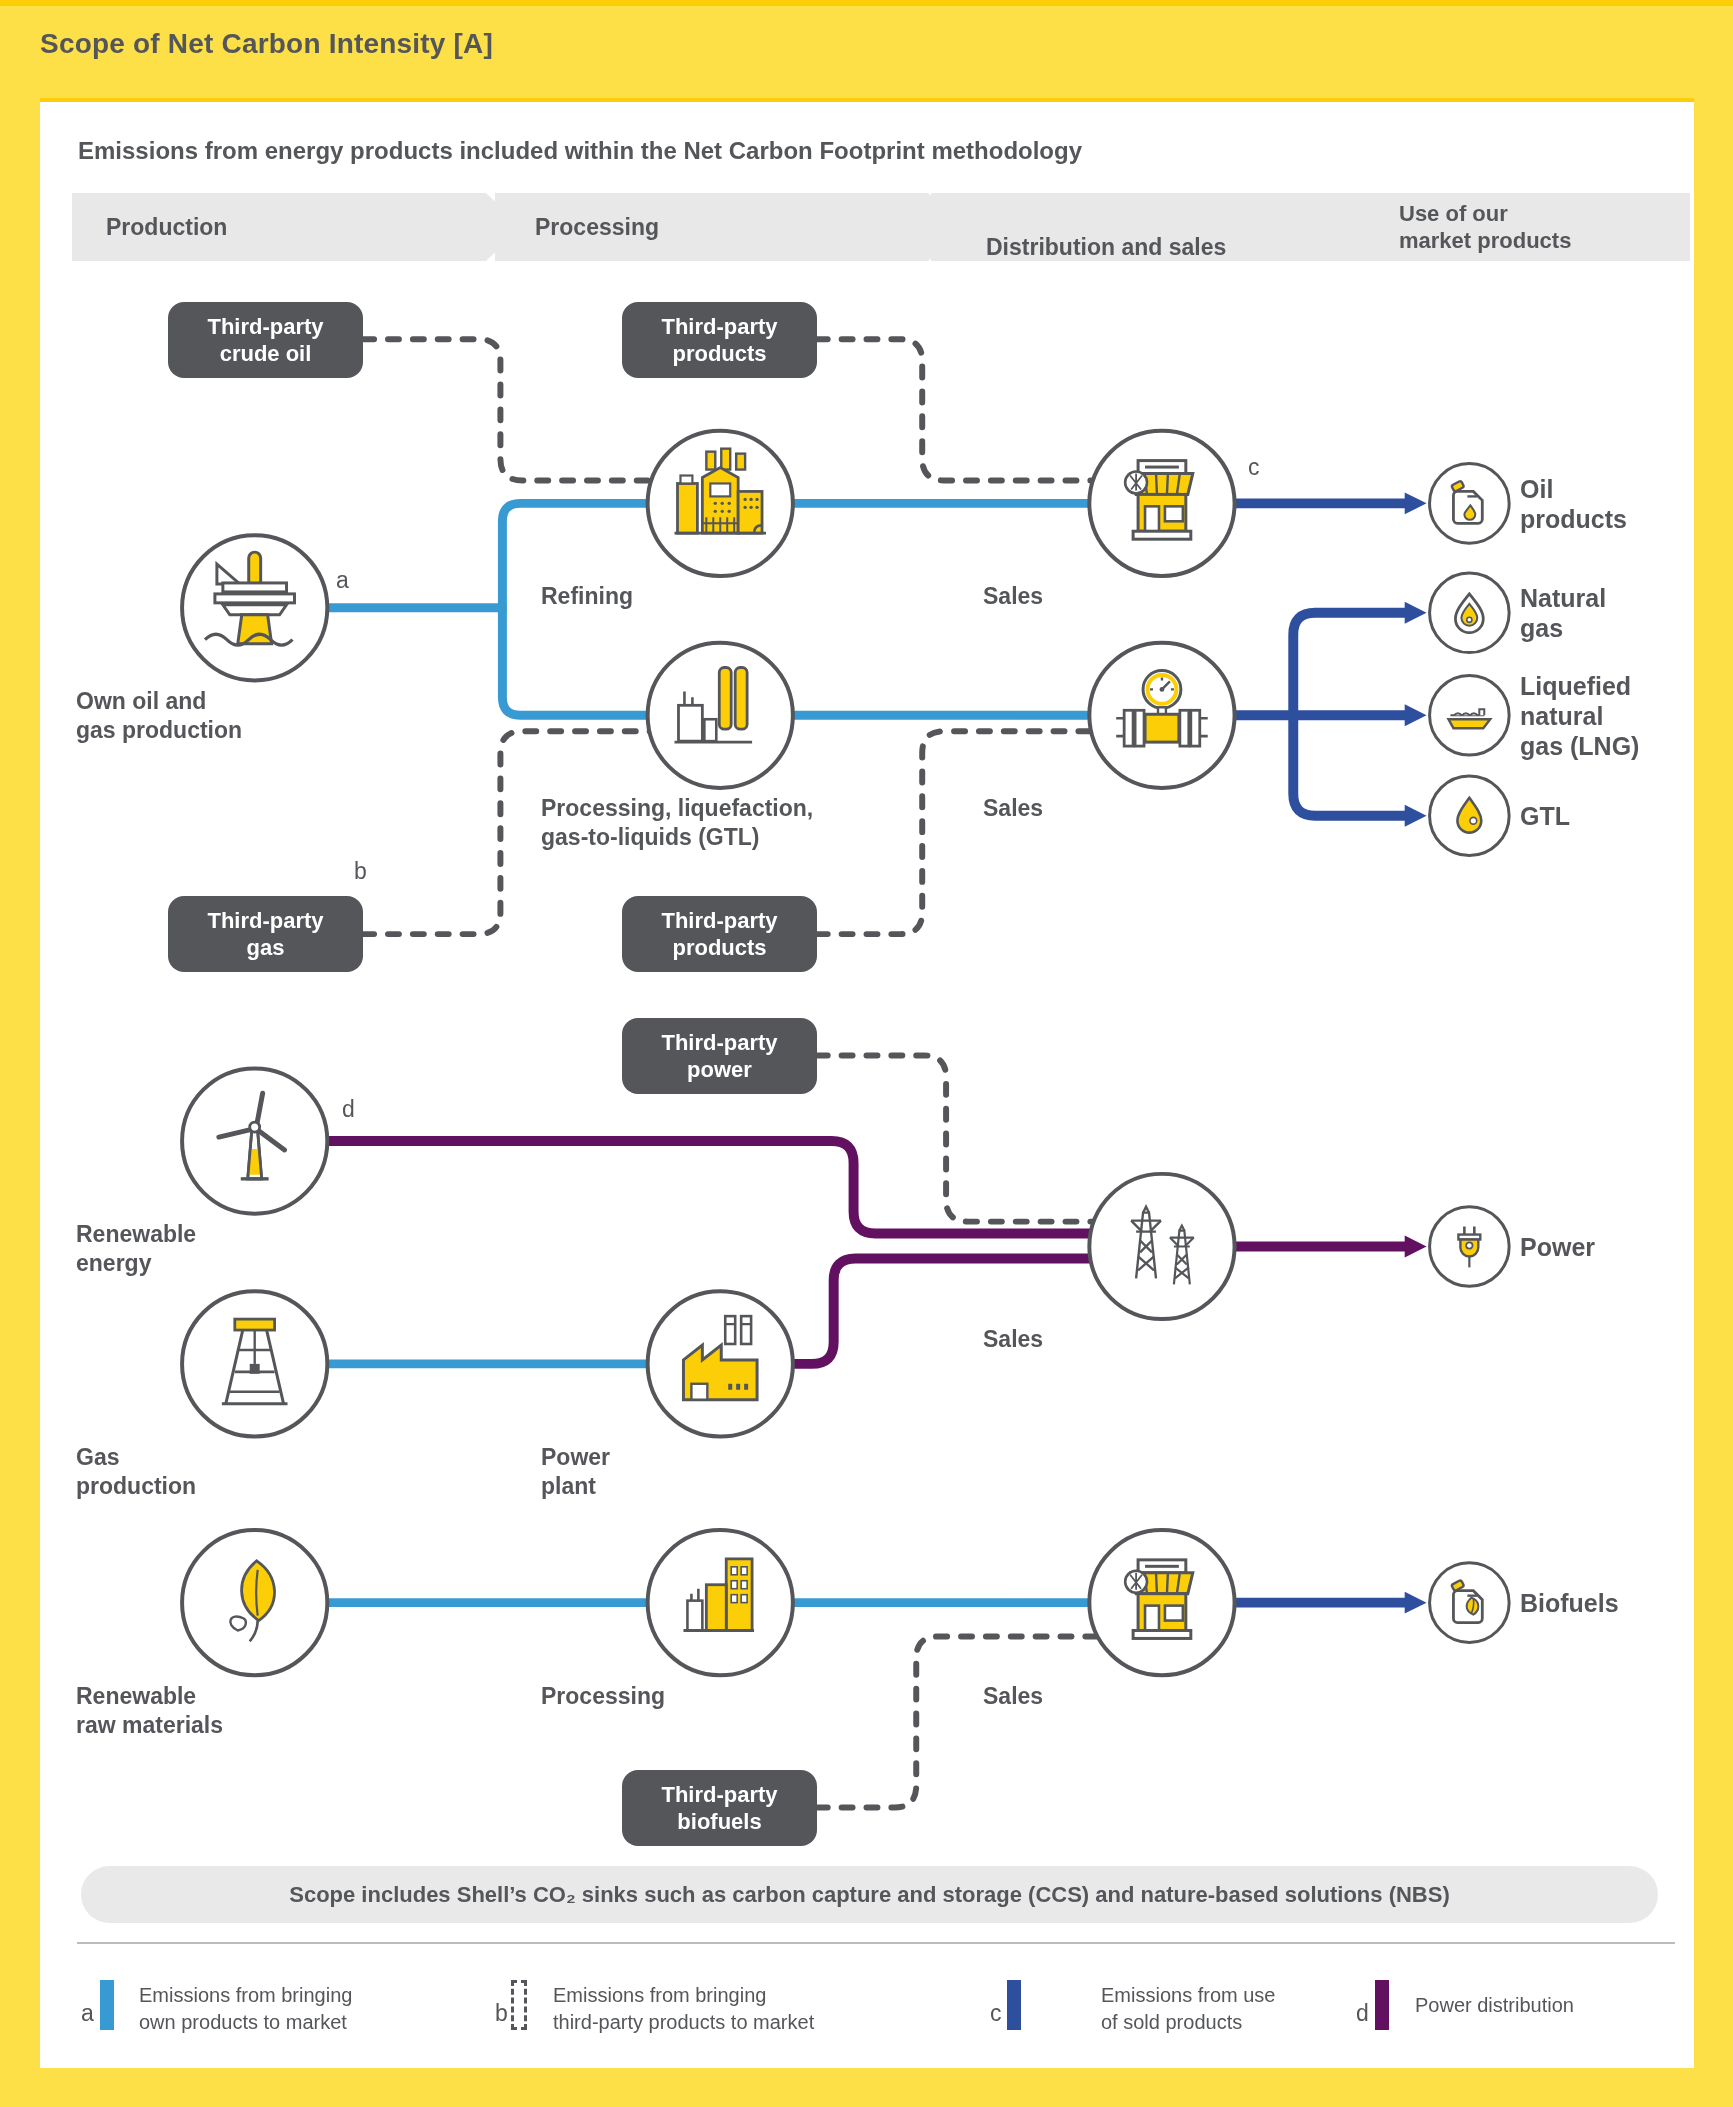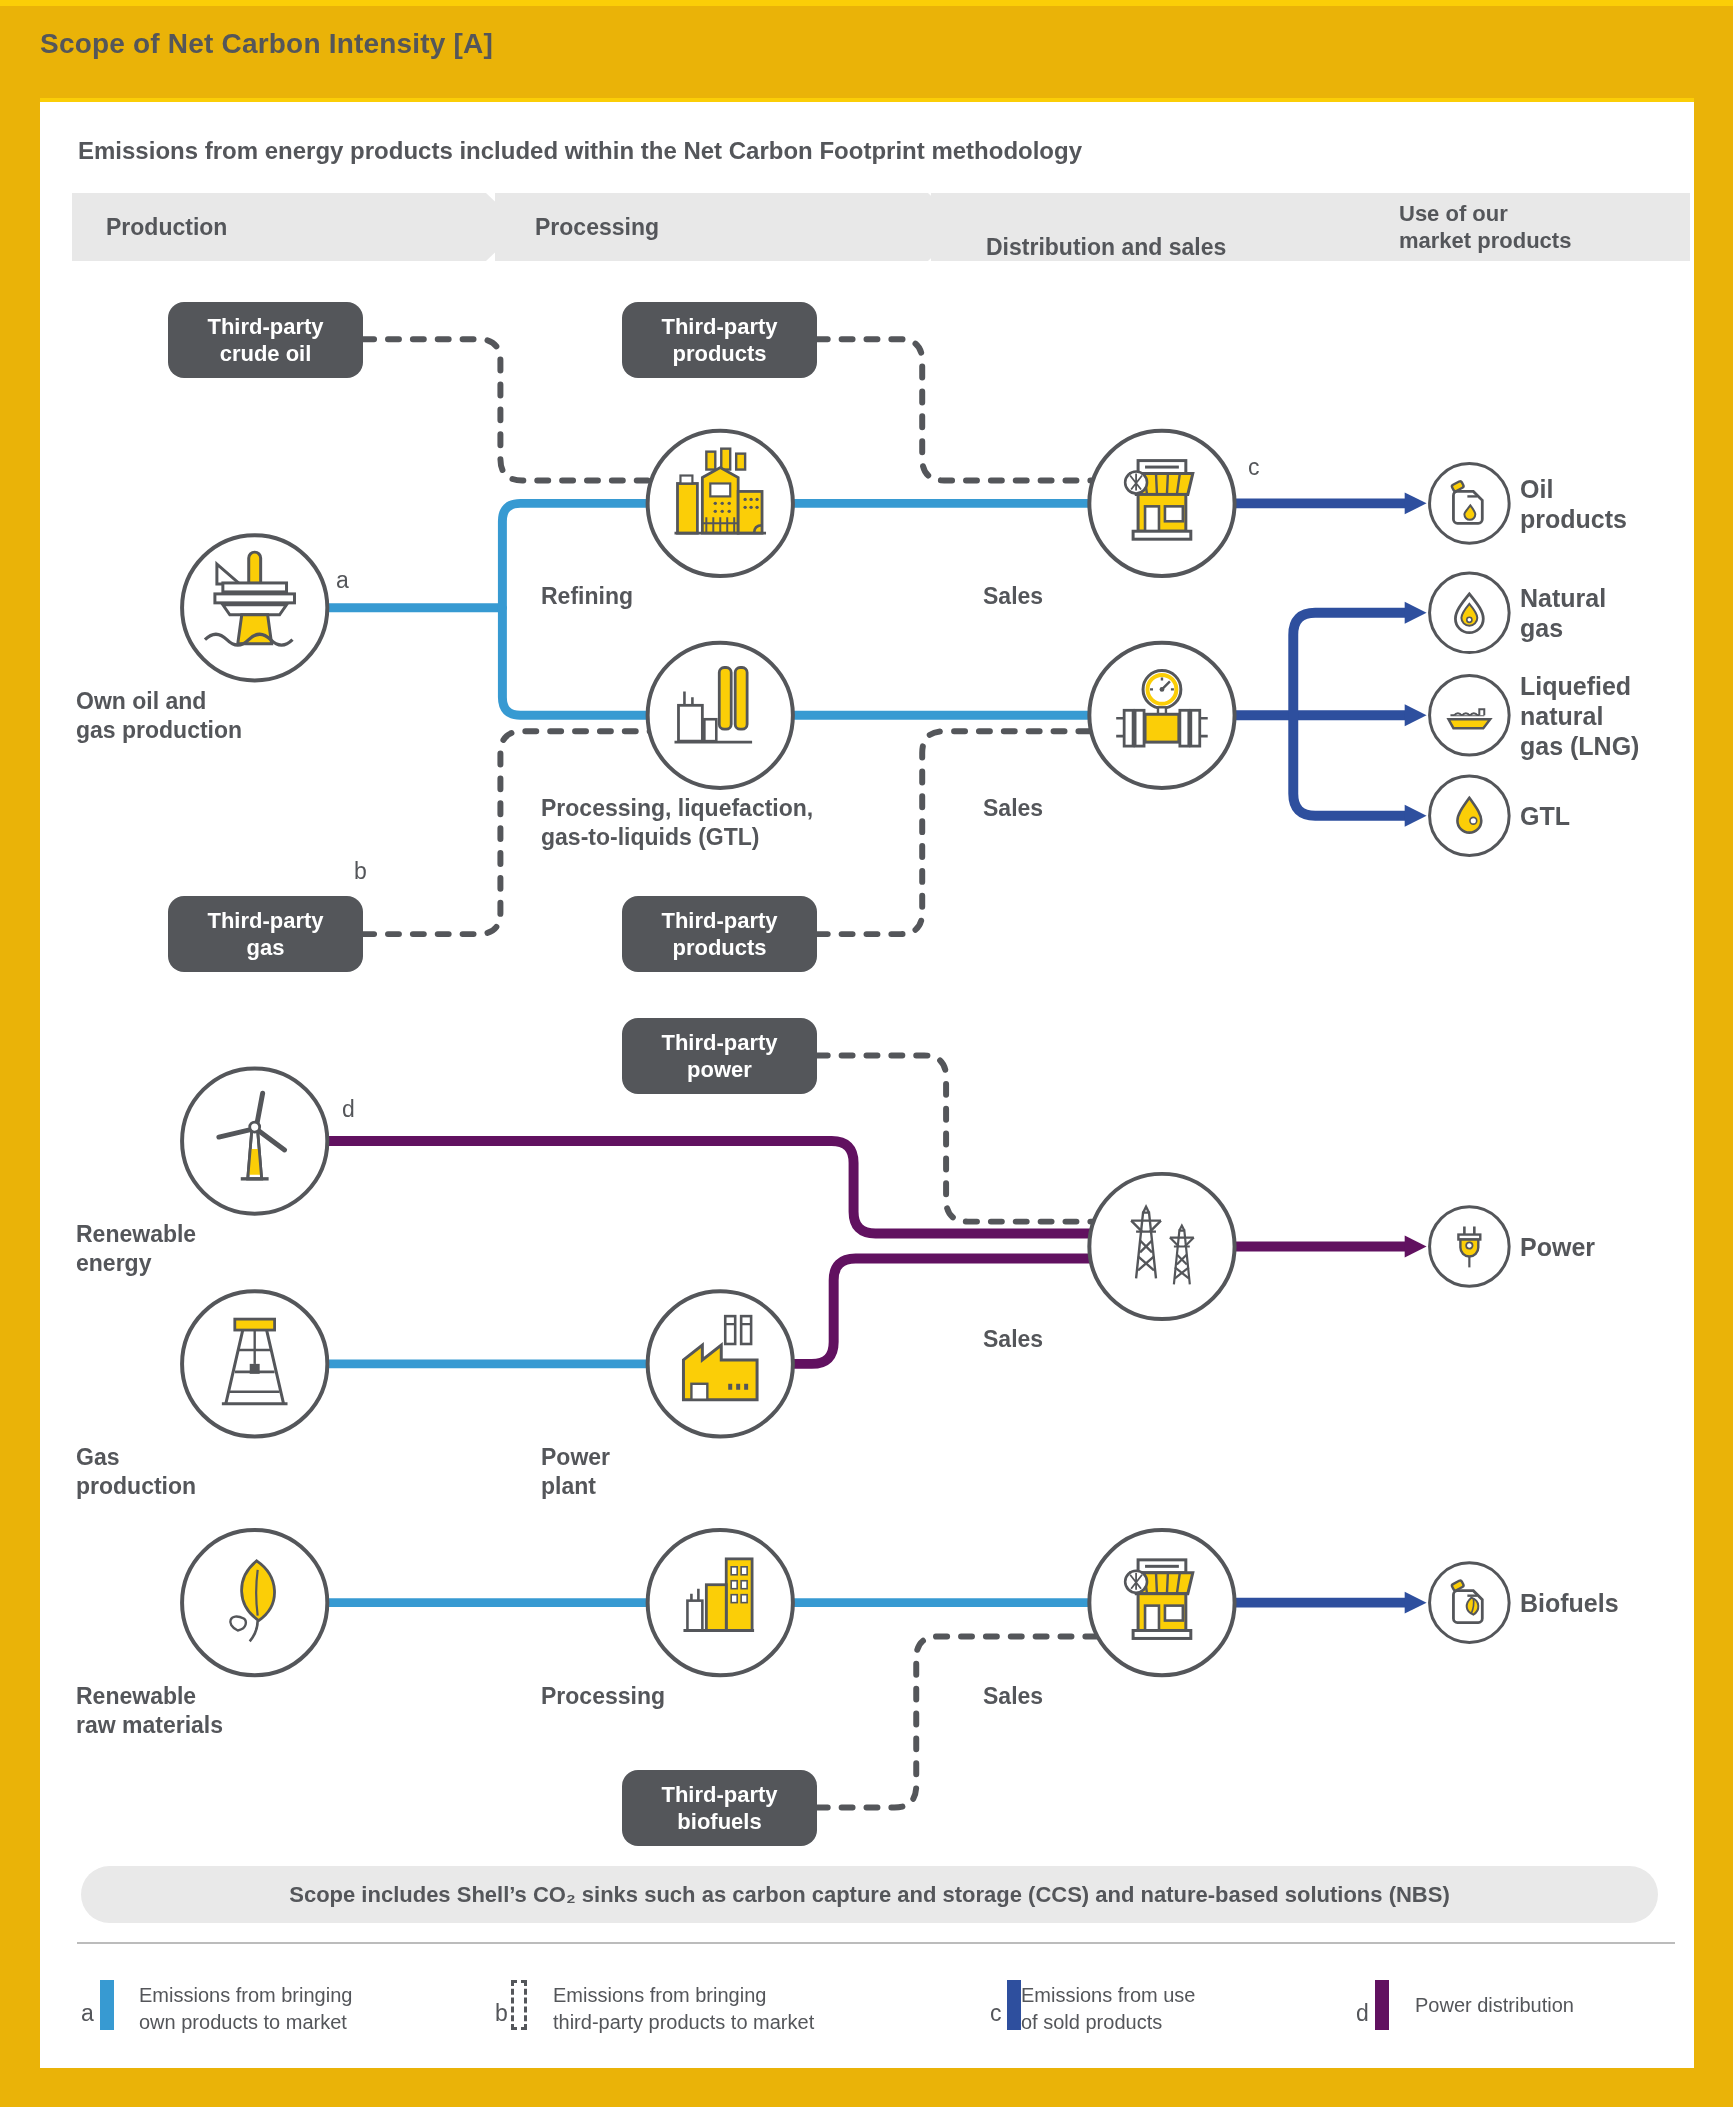--- a/index.html
+++ b/index.html
@@ -1,19 +1,19 @@
 <!DOCTYPE html>
 <html><head>
 <meta charset="utf-8">
 <style>
   html,body{margin:0;padding:0;}
   .page{
     position:relative;
     width:1733px;height:2107px;
-    background:#eab308;
+    background:#fde047;
     font-family:"Liberation Sans", sans-serif;
     color:#54565a;
     overflow:hidden;
   }
   .topbar{position:absolute;left:0;top:0;width:1733px;height:6px;background:#fbce07;}
   .title{position:absolute;left:40px;top:28px;font-size:28px;font-weight:bold;letter-spacing:0.2px;}
   .divider{position:absolute;left:40px;top:98px;width:1654px;height:5px;background:#fbce07;}
   .panel{position:absolute;left:40px;top:102px;width:1654px;height:1966px;background:#ffffff;}
   .subtitle{position:absolute;left:78px;top:137px;font-size:24px;font-weight:bold;}
 
@@ -407,21 +407,21 @@
     <span class="lg-text" style="left:139px;">Emissions from bringing
 own products to market</span>
 
     <span class="lg-letter" style="left:495px;top:2000px;">b</span>
     <span class="lg-swatch dashed" style="left:511px;"></span>
     <span class="lg-text" style="left:553px;">Emissions from bringing
 third-party products to market</span>
 
     <span class="lg-letter" style="left:990px;top:2000px;">c</span>
     <span class="lg-swatch" style="left: 1007px; background: rgb(46, 79, 158);"></span>
-    <span class="lg-text" style="left:1021px;">Emissions from use
+    <span class="lg-text" style="left:1101px;">Emissions from use
 of sold products</span>
 
     <span class="lg-letter" style="left:1356px;top:2000px;">d</span>
     <span class="lg-swatch" style="left: 1375px; background: rgb(97, 17, 96);"></span>
     <span class="lg-text" style="left:1415px;top:1992px;text-align:center;">Power distribution</span>
   </div>
 </div>
 
 
 </body></html>

